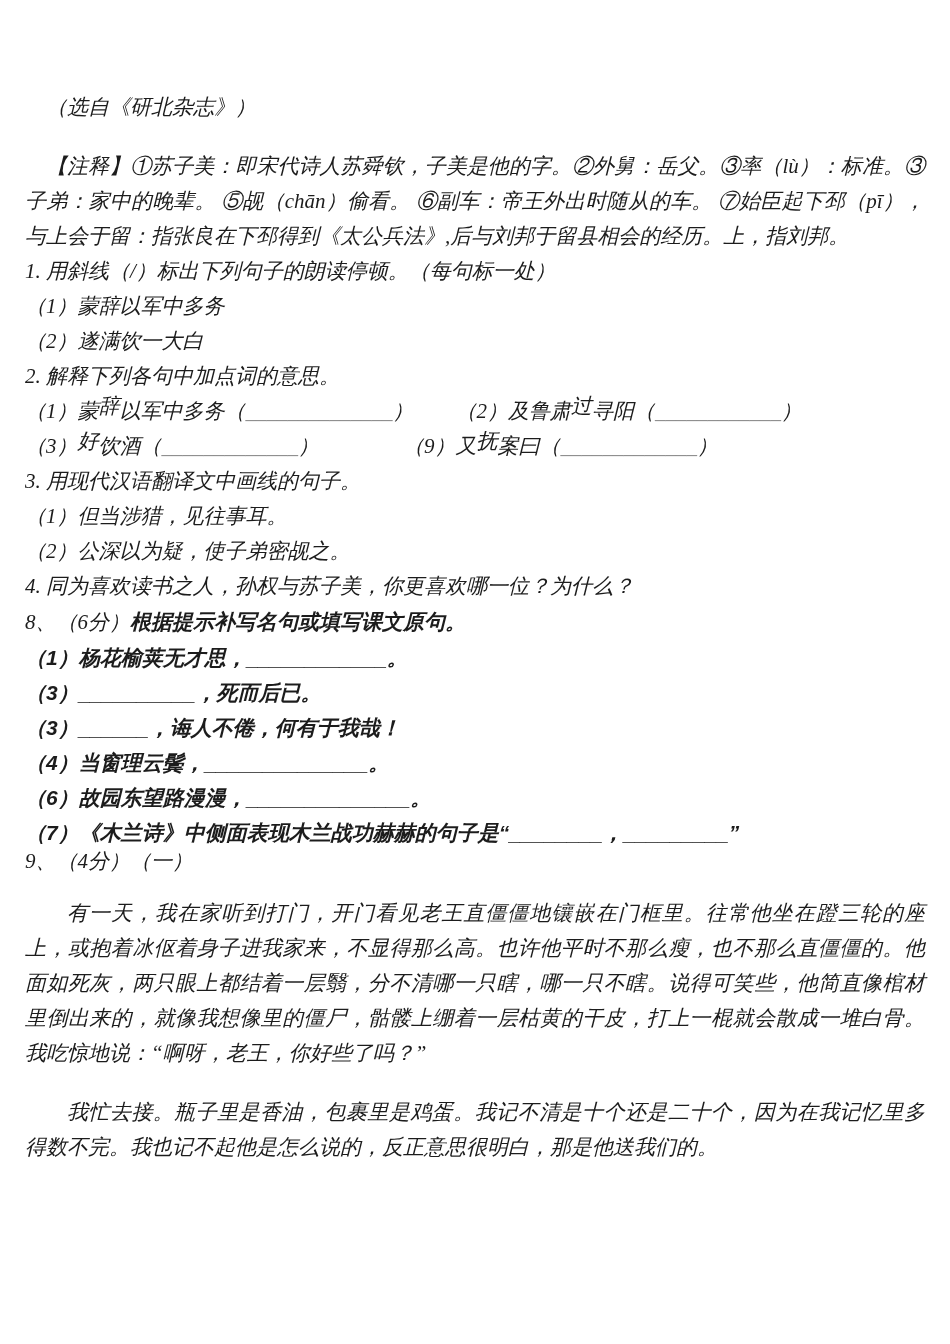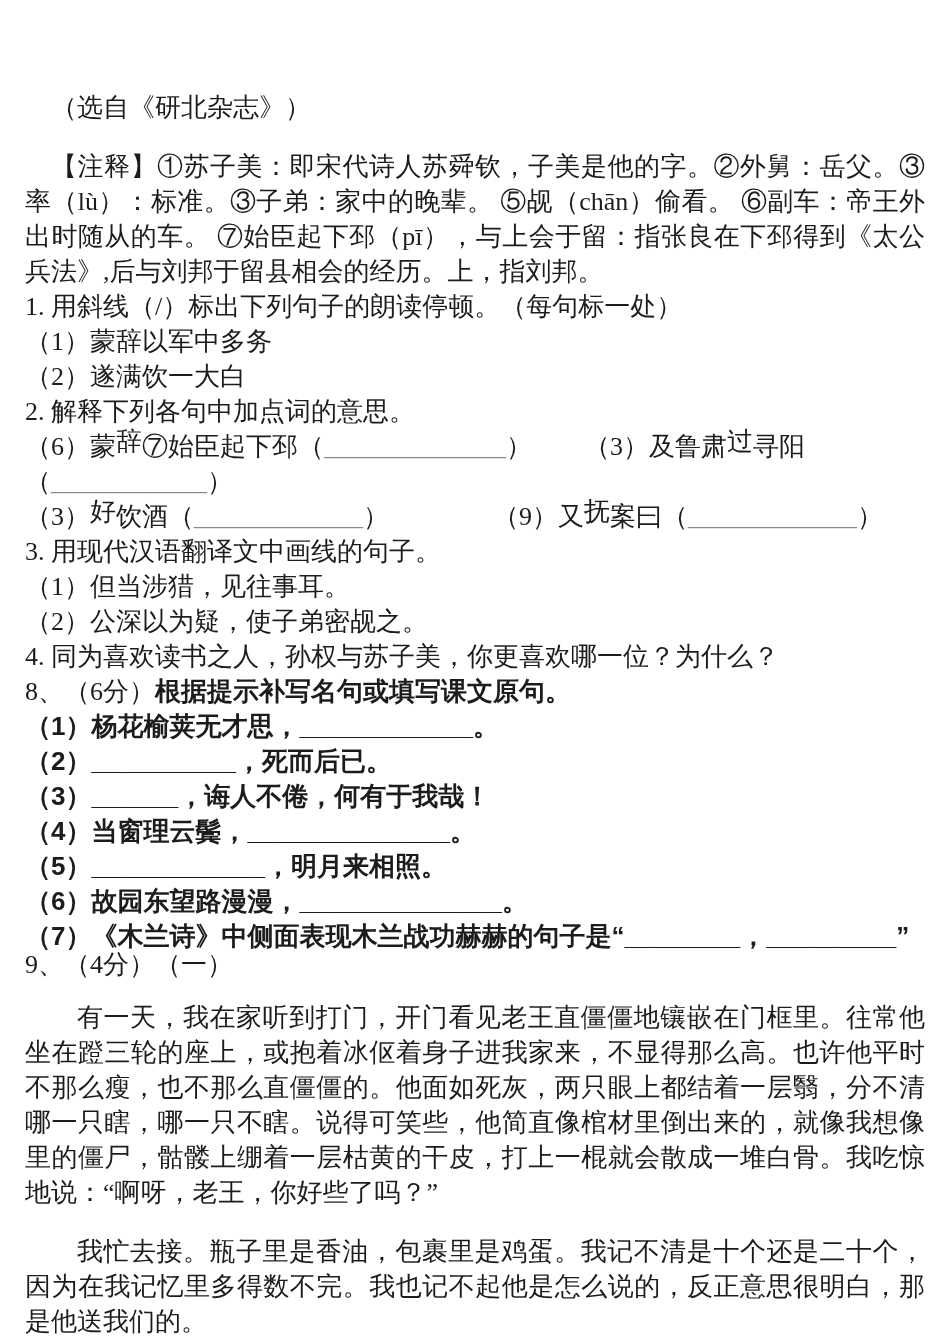--- a/index.html
+++ b/index.html
@@ -5,23 +5,24 @@
   html,body{margin:0;padding:0;background:#ffffff;}
   .page{
     position:relative;
     width:950px;
     height:1344px;
     box-sizing:border-box;
     background:#ffffff;
     color:#1c1c1c;
     padding:90px 25px 0 25px;
     font-family:"Liberation Serif","DejaVu Serif",serif;
-    font-size:26px;
+    font-size:21px;
     line-height:35px;
     overflow:hidden;
+    font-style:italic;
   }
   p{margin:0;text-align:left;}
   .just{text-align:justify;margin-top:24px;}
   .ind1{text-indent:1em;}
   .ind2{text-indent:2em;}
   .hei{font-family:"Liberation Sans","DejaVu Sans",sans-serif;font-weight:700;}
   .tight{line-height:22px;}
   
   .b{font-family:"Liberation Sans","DejaVu Sans",sans-serif;font-weight:700;}
   .raised{position:relative;top:-5px;}
@@ -34,35 +35,34 @@
 
   <p class="ind1">（选自《研北杂志》）</p>
 
   <p class="ind1 just">【注释】①苏子美：即宋代诗人苏舜钦，子美是他的字。②外舅：岳父。③率（lù）：标准。③子弟：家中的晚辈。 ⑤觇（chān）偷看。 ⑥副车：帝王外出时随从的车。 ⑦始臣起下邳（pī），与上会于留：指张良在下邳得到《太公兵法》,后与刘邦于留县相会的经历。上，指刘邦。</p>
 
   <p>1. 用斜线（/）标出下列句子的朗读停顿。（每句标一处）</p>
   <p>（1）蒙辞以军中多务</p>
   <p>（2）遂满饮一大白</p>
 
   <p>2. 解释下列各句中加点词的意思。</p>
-  <p><span>（6）蒙</span><span class="raised">辞</span><span>⑦始臣起下邳（</span><span class="gray">______________</span><span>）　　（3）及鲁肃</span><span class="raised">过</span><span>寻阳（</span><span class="gray">____________</span><span>）</span></p>
+  <p><span>（1）蒙</span><span class="raised">辞</span><span>以军中多务（</span><span class="gray">______________</span><span>）　　（2）及鲁肃</span><span class="raised">过</span><span>寻阳（</span><span class="gray">____________</span><span>）</span></p>
   <p><span>（3）</span><span class="raised">好</span><span>饮酒（</span><span class="gray">_____________</span><span>）　　　　（9）又</span><span class="raised">抚</span><span>案曰（</span><span class="gray">_____________</span><span>）</span></p>
 
   <p>3. 用现代汉语翻译文中画线的句子。</p>
   <p>（1）但当涉猎，见往事耳。</p>
   <p>（2）公深以为疑，使子弟密觇之。</p>
 
   <p>4. 同为喜欢读书之人，孙权与苏子美，你更喜欢哪一位？为什么？</p>
 
   <p><span>8、（6分）</span><span class="b">根据提示补写名句或填写课文原句。</span></p>
   <p class="hei">（1）杨花榆荚无才思，____________。</p>
-  <p class="hei">（2）__________，死而后已。</p>
+  <p class="hei">（3）__________，死而后已。</p>
   <p class="hei">（3）______，诲人不倦，何有于我哉！</p>
   <p class="hei">（4）当窗理云鬓，______________。</p>
-  <p class="hei">（5）____________，明月来相照。</p>
   <p class="hei">（6）故园东望路漫漫，______________。</p>
   <p class="hei">（7）《木兰诗》中侧面表现木兰战功赫赫的句子是“________，_________”</p>
 
   <p class="tight">9、（4分）（一）</p>
 
   <p class="ind2 just">有一天，我在家听到打门，开门看见老王直僵僵地镶嵌在门框里。往常他坐在蹬三轮的座上，或抱着冰伛着身子进我家来，不显得那么高。也许他平时不那么瘦，也不那么直僵僵的。他面如死灰，两只眼上都结着一层翳，分不清哪一只瞎，哪一只不瞎。说得可笑些，他简直像棺材里倒出来的，就像我想像里的僵尸，骷髅上绷着一层枯黄的干皮，打上一棍就会散成一堆白骨。我吃惊地说：“啊呀，老王，你好些了吗？”</p>
   <p class="ind2 just">我忙去接。瓶子里是香油，包裹里是鸡蛋。我记不清是十个还是二十个，因为在我记忆里多得数不完。我也记不起他是怎么说的，反正意思很明白，那是他送我们的。</p>
 
 </div>
 

